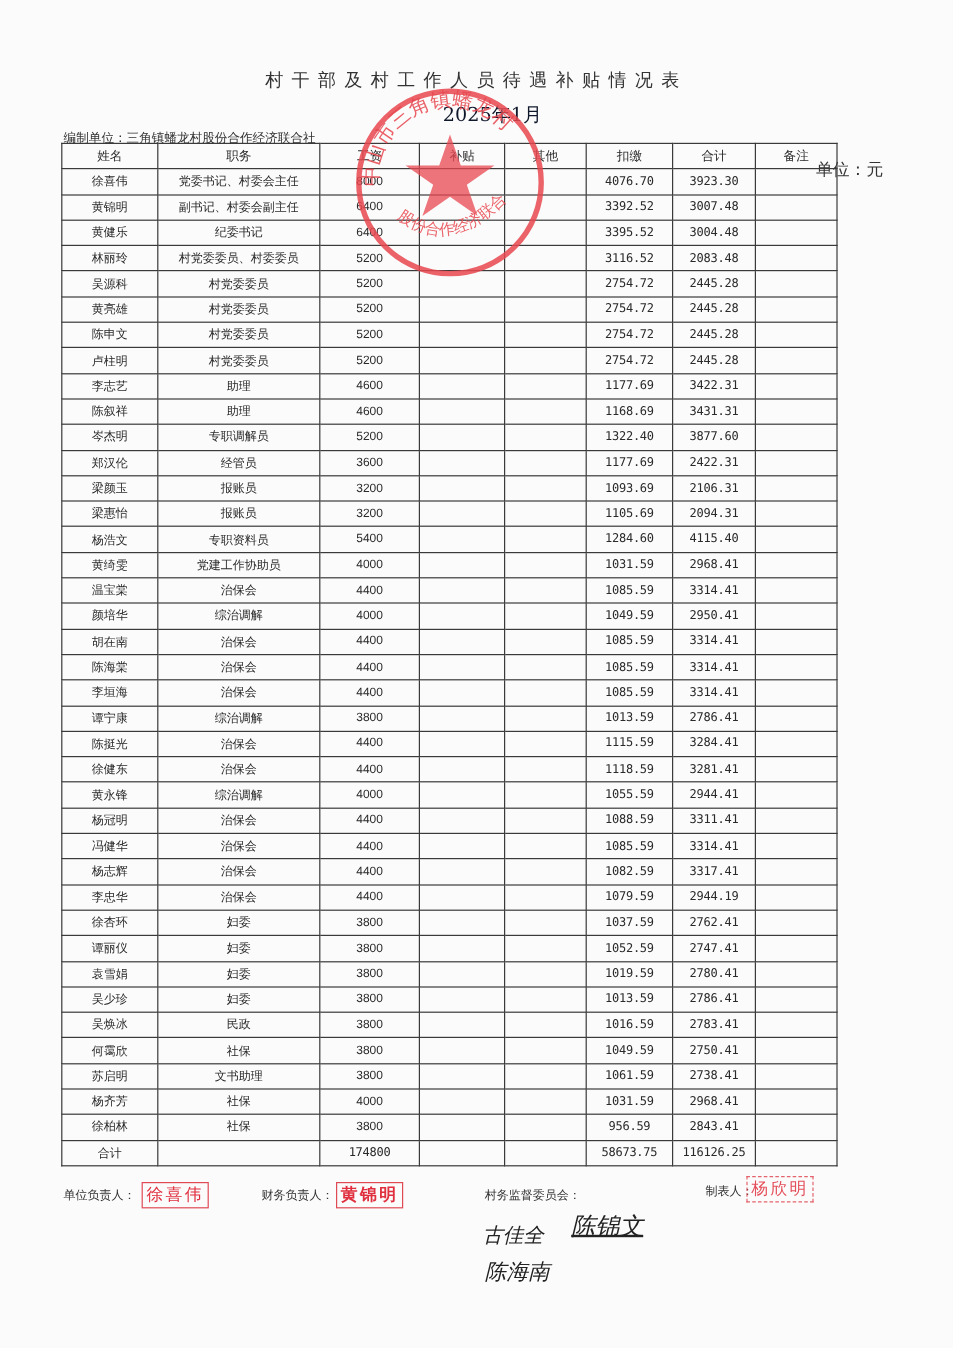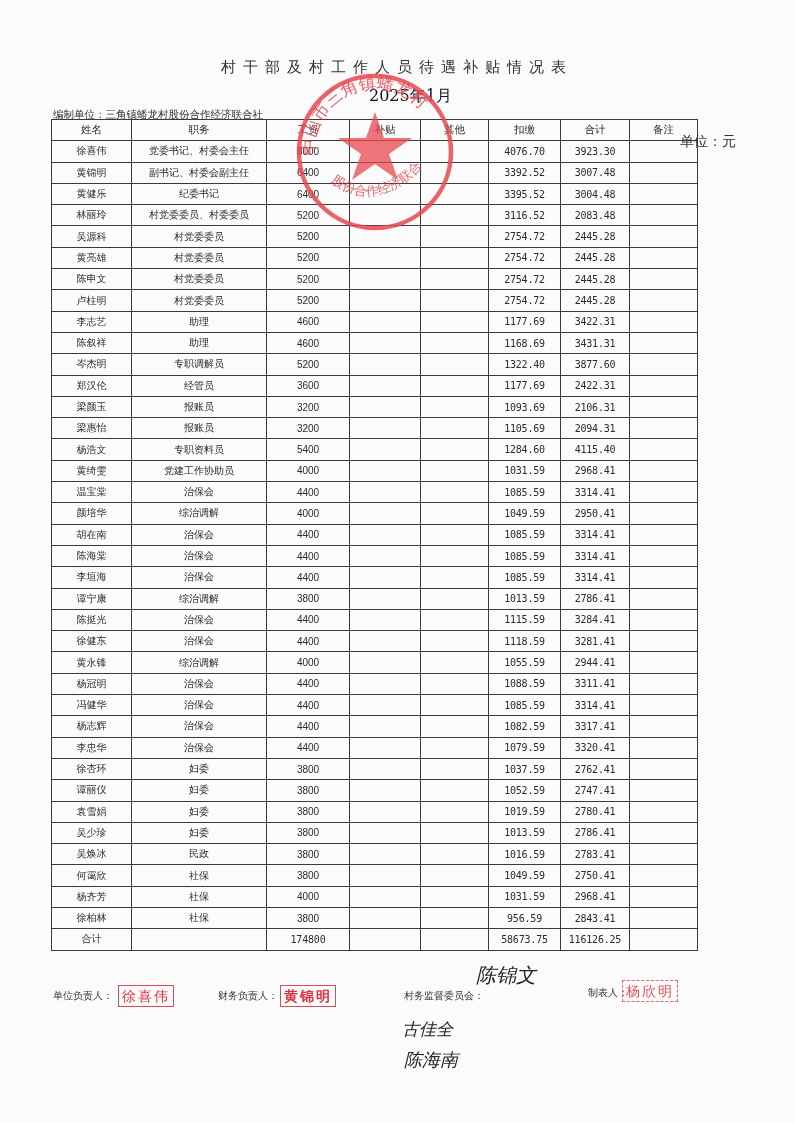--- a/index.html
+++ b/index.html
@@ -348,21 +348,21 @@
         <td class="num">3317.41</td>
         <td></td>
       </tr>
       <tr>
         <td>李忠华</td>
         <td>治保会</td>
         <td class="sal">4400</td>
         <td></td>
         <td></td>
         <td class="num">1079.59</td>
-        <td class="num">3320.41</td>
+        <td class="num">2944.19</td>
         <td></td>
       </tr>
       <tr>
         <td>徐杏环</td>
         <td>妇委</td>
         <td class="sal">3800</td>
         <td></td>
         <td></td>
         <td class="num">1037.59</td>
         <td class="num">2762.41</td>
@@ -409,20 +409,30 @@
         <td></td>
       </tr>
       <tr>
         <td>何霭欣</td>
         <td>社保</td>
         <td class="sal">3800</td>
         <td></td>
         <td></td>
         <td class="num">1049.59</td>
         <td class="num">2750.41</td>
+        <td></td>
+      </tr>
+      <tr>
+        <td>苏启明</td>
+        <td>文书助理</td>
+        <td class="sal">3800</td>
+        <td></td>
+        <td></td>
+        <td class="num">1061.59</td>
+        <td class="num">2738.41</td>
         <td></td>
       </tr>
       <tr>
         <td>杨齐芳</td>
         <td>社保</td>
         <td class="sal">4000</td>
         <td></td>
         <td></td>
         <td class="num">1031.59</td>
         <td class="num">2968.41</td>
@@ -470,14 +480,14 @@
 
 <div class="sig-row" style="left:53px;">单位负责人：</div>
 <div class="stamp-box" style="left:118px; top:985px;">徐喜伟</div>
 <div class="sig-row" style="left:218px;">财务负责人：</div>
 <div class="stamp-box" style="left:280px; top:985px; font-weight:bold;">黄锦明</div>
 <div class="sig-row" style="left:404px;">村务监督委员会：</div>
 <div class="sig-row" style="left:588px; top:986px;">制表人：</div>
 <div class="stamp-box" style="left:622px; top:980px; border-style:dashed; opacity:0.85;">杨欣明</div>
 
 <div class="hand" style="left:402px; top:1018px; font-size:17px;">古佳全</div>
-<div class="hand" style="left:476px; top:962px; font-size:20px;">陈锦文</div>
+<div class="hand" style="left:476px; top:1008px; font-size:20px;text-decoration:underline;">陈锦文</div>
 <div class="hand" style="left:404px; top:1048px; font-size:18px;text-align:center;">陈海南</div>
 
 </body></html>

